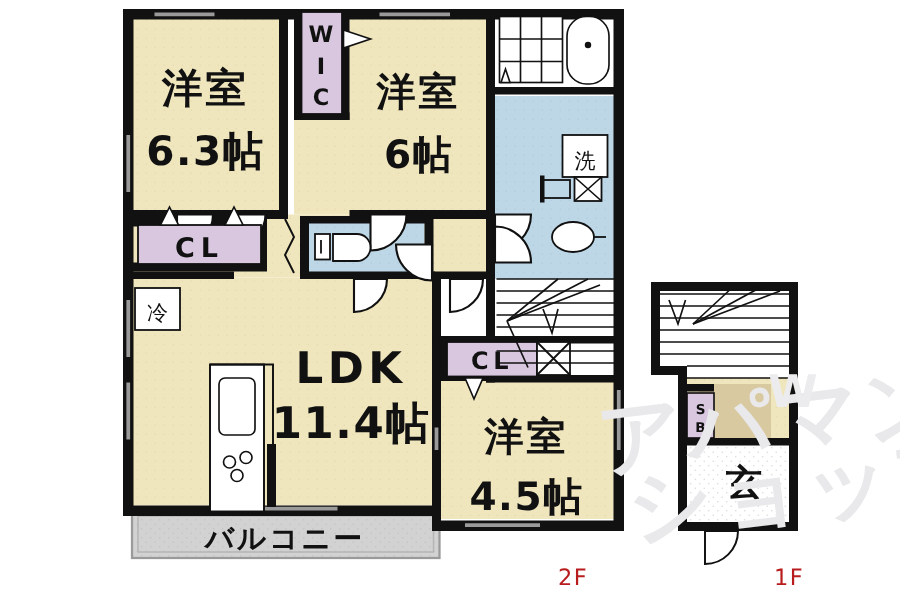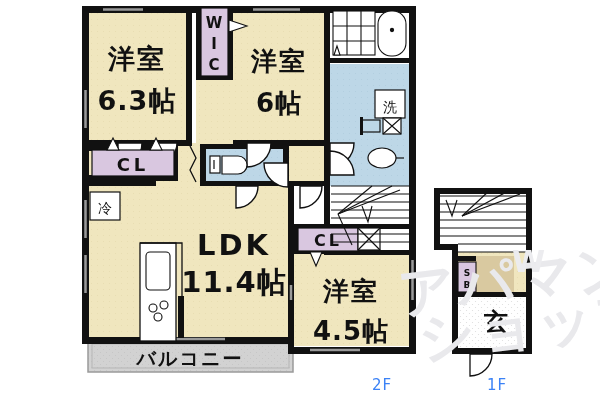--- a/index.html
+++ b/index.html
@@ -12,26 +12,26 @@
   .wm{
     position:absolute;pointer-events:none;user-select:none;
     color:#e9e9ec;font-weight:bold;
     font-family:"DejaVu Sans","Liberation Sans",sans-serif;
     white-space:nowrap;letter-spacing:2px;
   }
   #wm1{left:398px;top:243px;font-size:56px;transform:rotate(-7deg);}
   #wm2{left:418px;top:288px;font-size:56px;transform:rotate(-7deg);}
   #wm3{left:512px;top:244px;font-size:30px;color:#ececef;}
   .flabel{
-    position:absolute;font-size:15px;color:#3b82f6;
+    position:absolute;font-size:15px;color:#b91c1c;
     font-family:"DejaVu Sans","Liberation Sans",sans-serif;
     letter-spacing:1px;
   }
   #f2{left:372px;top:376px;}
-  #f1{left:487px;top:376px;text-align:center;}
+  #f1{left:516px;top:376px;text-align:center;}
 </style>
 </head>
 <body>
 
 <svg id="plan" viewBox="0 0 600 400">
   <defs>
     <pattern id="dots" width="6" height="6" patternUnits="userSpaceOnUse">
       <rect width="6" height="6" fill="#FFFFFF"></rect>
       <circle cx="1.5" cy="1.5" r="0.55" fill="#DCDCDC"></circle>
       <circle cx="4.5" cy="4.5" r="0.55" fill="#DCDCDC"></circle>

